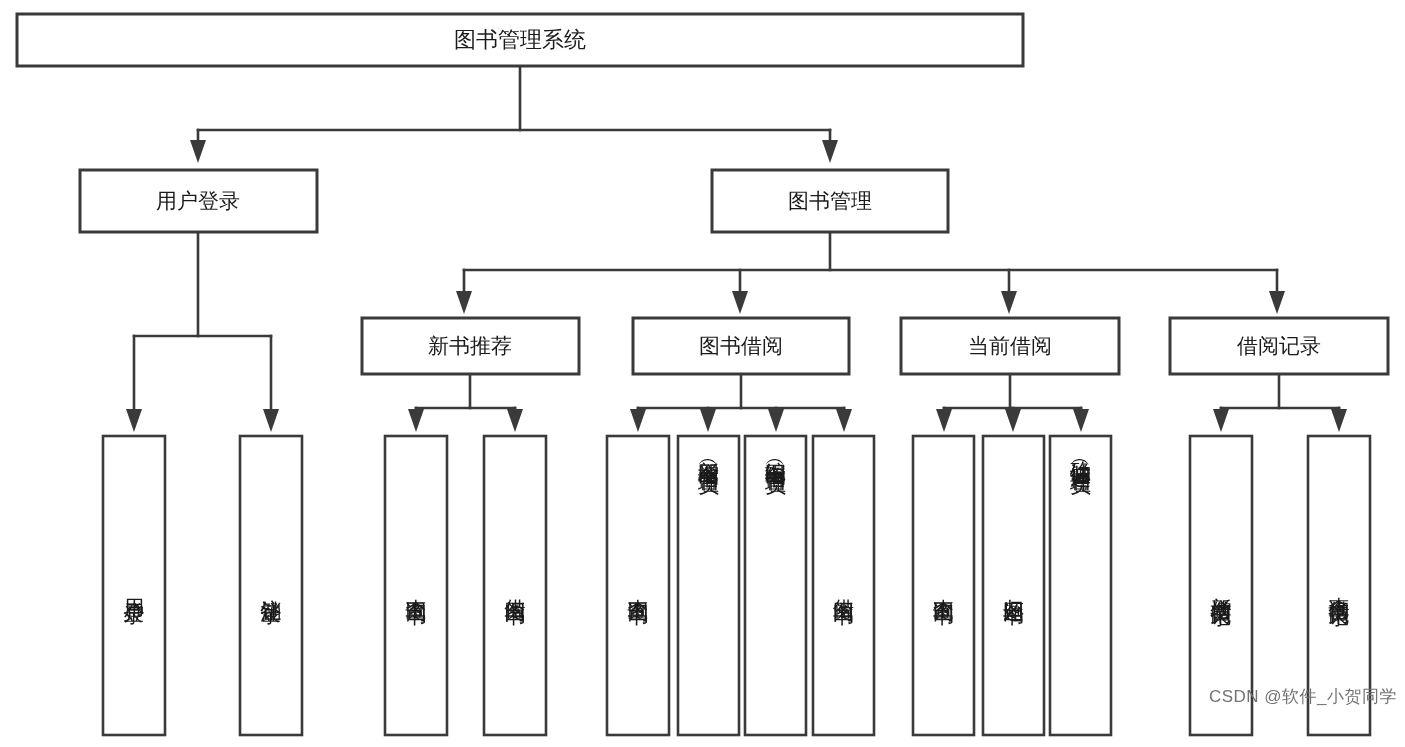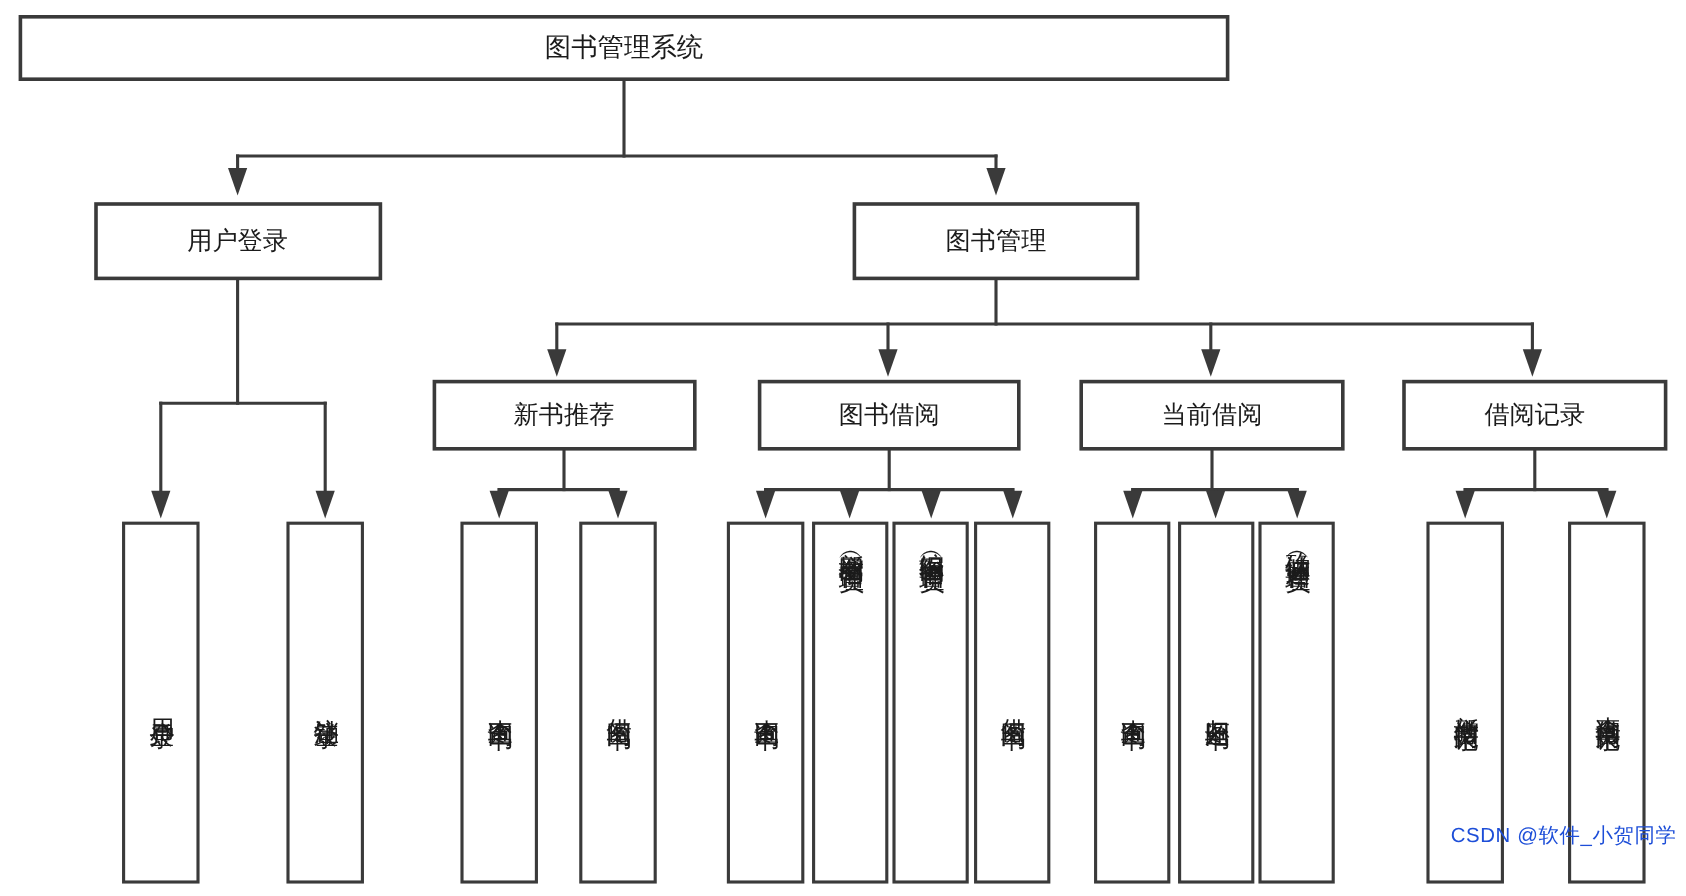--- a/index.html
+++ b/index.html
@@ -75,21 +75,21 @@
     letter-spacing: 2px;
     white-space: nowrap;
     text-align: center;
   }
   .watermark {
     position: absolute;
     right: 8px;
     bottom: 4px;
     font-family: "Liberation Sans", "DejaVu Sans", sans-serif;
     font-size: 17px;
-    color: #1d4ed8;
+    color: #737373;
     white-space: nowrap;
     letter-spacing: 0.5px;
   }
 </style>
 </head>
 <body>
 
 <div id="diagram-root">
 
   <svg class="diagram-canvas" viewBox="0 0 1405 747">

